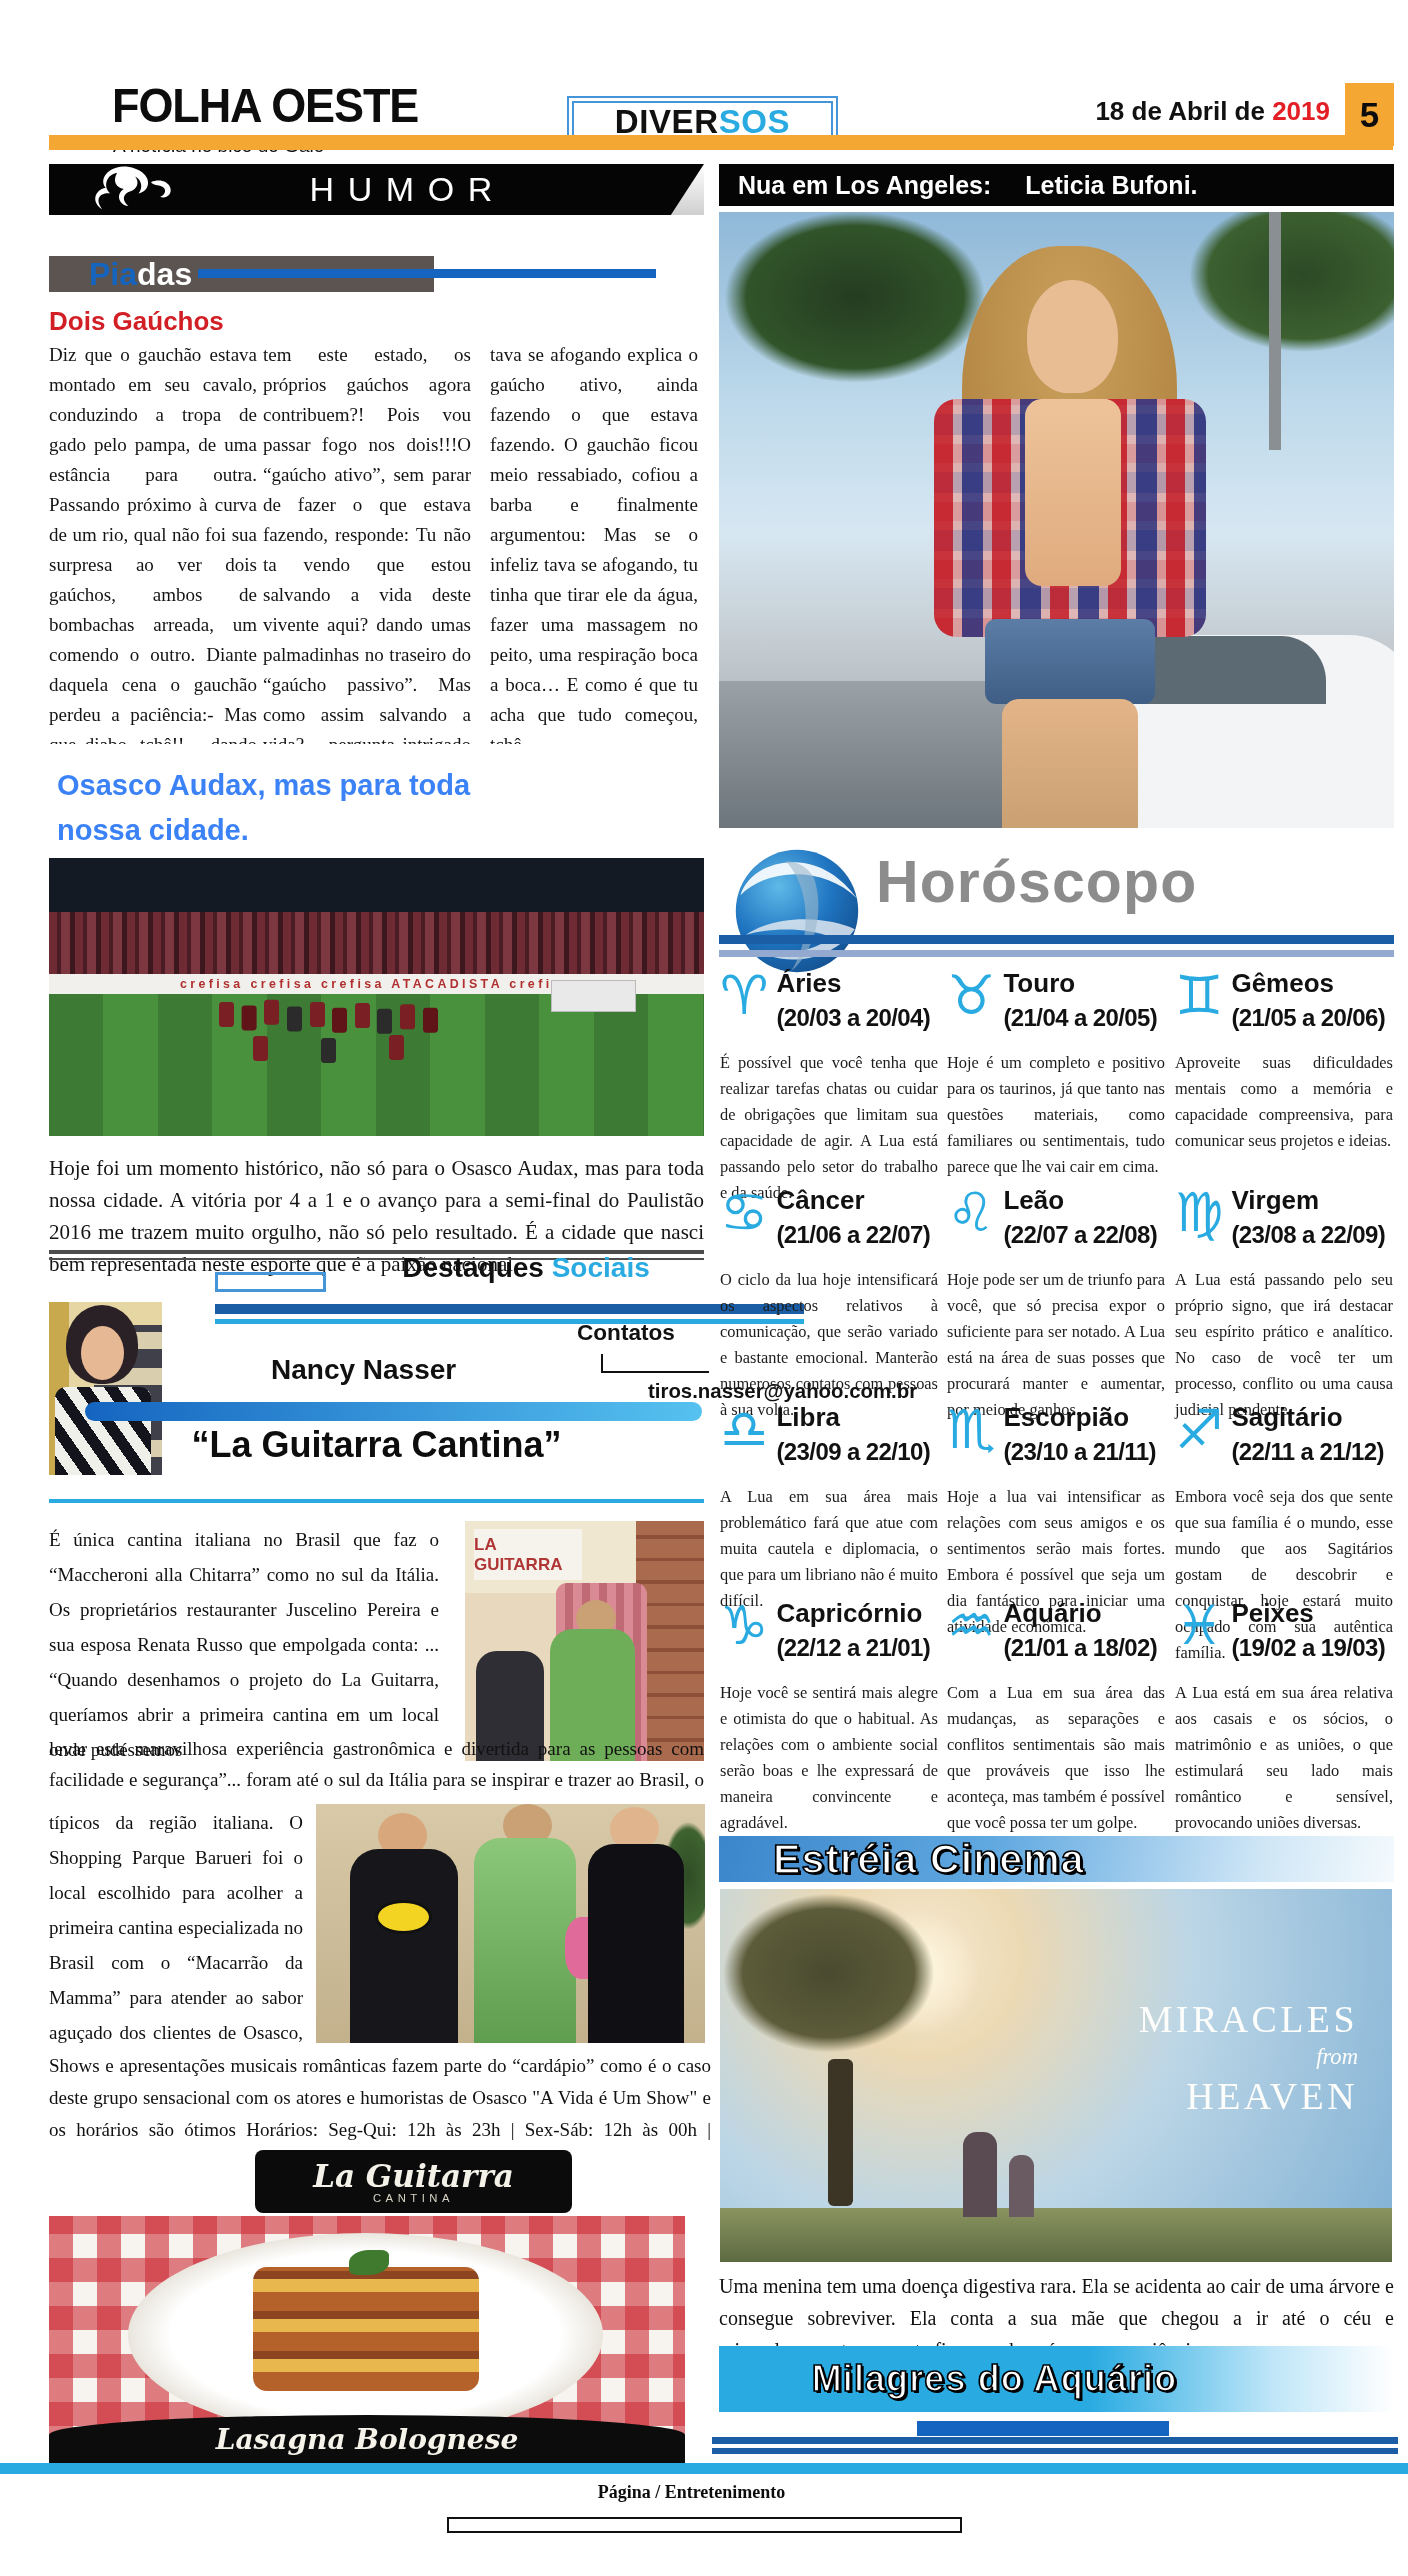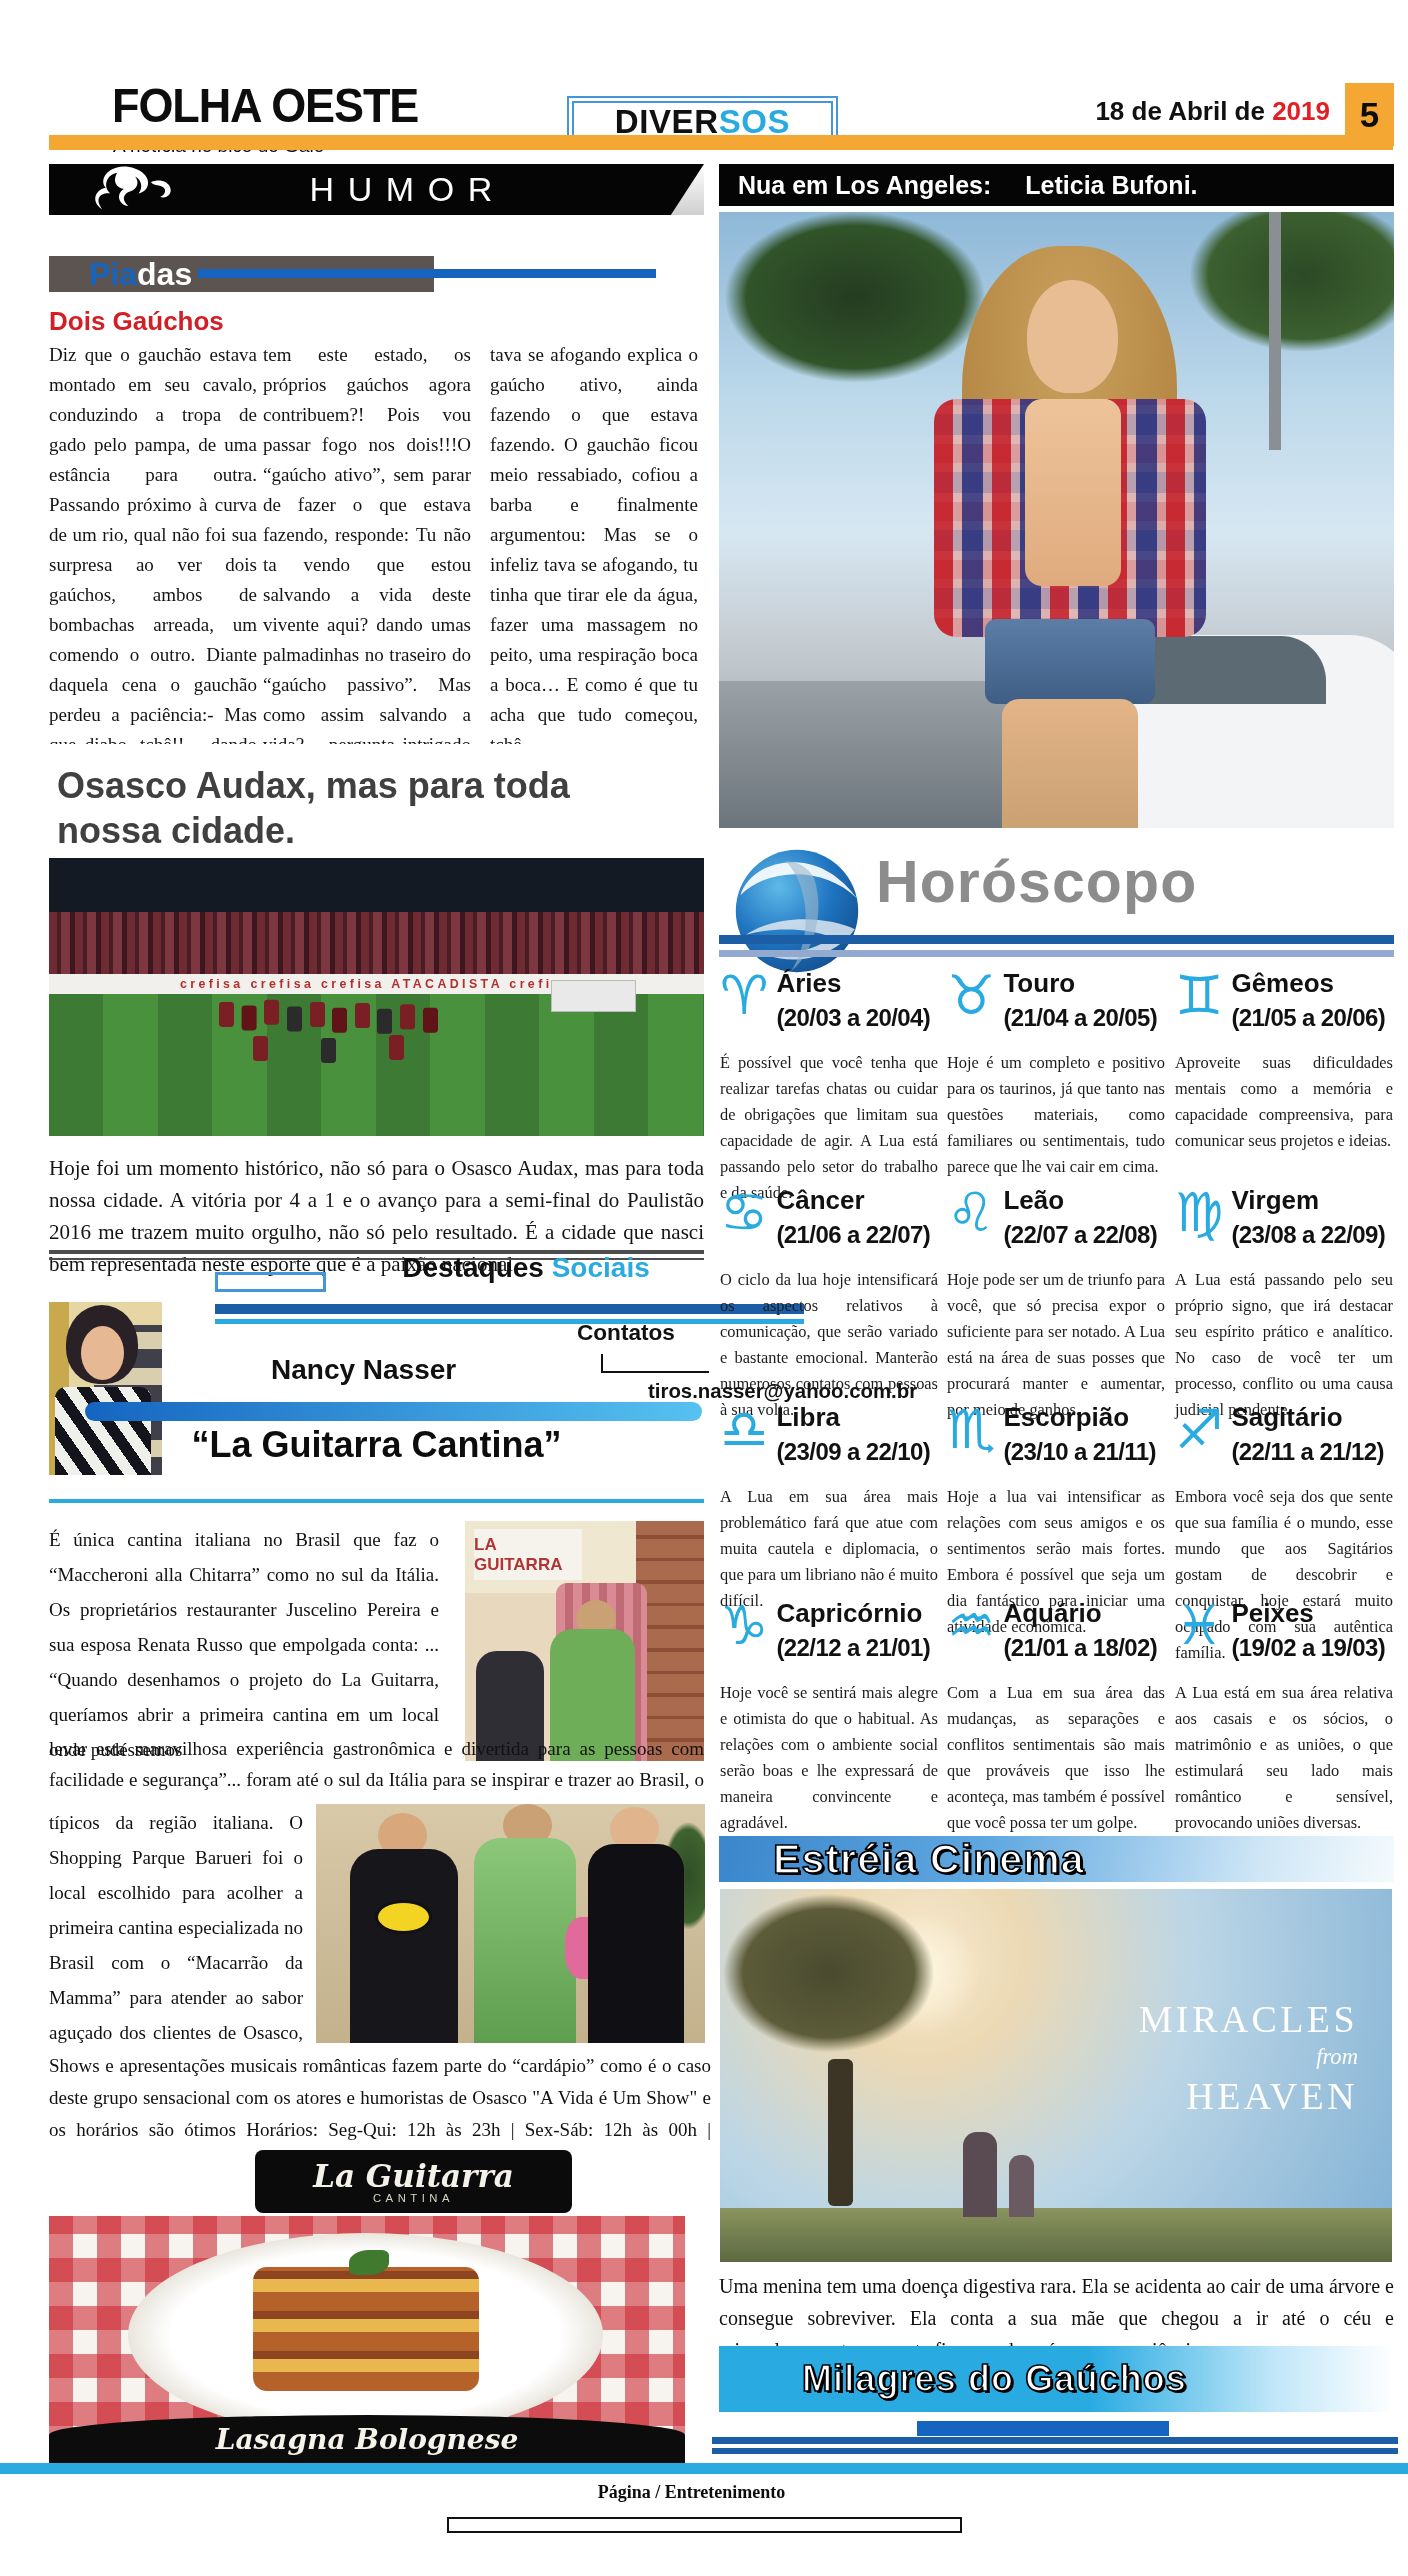--- a/index.html
+++ b/index.html
@@ -53,21 +53,21 @@
 
   
   .piadas-bar { left:49px; top:256px; width:385px; height:36px; background:#5C5450; display:flex; align-items:center; padding-left:40px; font-size:32px; font-weight:bold; }
   .piadas-p1 { color:#1565C0; } .piadas-p2 { color:#fff; }
   .piadas-line { left:198px; top:269px; width:458px; height:9px; background:#1565C0; }
   .article-title-red { left:49px; top:306px; font-size:26px; font-weight:bold; color:#D21F26; }
   .joke-col { top:340px; width:208px; height:404px; font-family:"Liberation Serif", serif; font-size:19px; line-height:30px; text-align:justify; color:#141414; overflow:hidden; }
   .jc1 { left:49px; } .jc2 { left:263px; } .jc3 { left:490px; }
 
   
-  .audax-headline { left:57px; top:763px; width:594px; font-size:36px; line-height:45px; font-weight:bold; color:#404040; }
+  .audax-headline { left:57px; top:763px; width:594px; font-size:29px; line-height:45px; font-weight:bold; color:#3b82f6; }
   .stadium { left:49px; top:858px; width:655px; height:278px; overflow:hidden; background:#0f141c; }
   .st-sky { position:absolute; left:0; top:0; width:100%; height:54px; background:#141a24; }
   .st-crowd { position:absolute; left:0; top:54px; width:100%; height:62px;
       background:repeating-linear-gradient(90deg,#6e2b34 0 8px,#4a1d24 8px 12.4px,#7d3740 12.4px 21.5px,#3c171d 21.5px 26px); }
   .st-ads { position:absolute; left:0; top:116px; width:100%; height:20.4px; background:#f2f0ec; color:#b03030; font-size:12.4px; font-weight:bold; letter-spacing:3.4px; display:flex; align-items:center; justify-content:space-around; overflow:hidden; white-space:nowrap; }
   .st-field { position:absolute; left:0; top:136px; width:100%; height:142px;
       background:repeating-linear-gradient(90deg,#3d7a33 0 54px,#49913d 54px 109px); }
   .st-players { position:absolute; left:170px; top:144px; width:14.7px; height:25px; background:#7a1f24; border-radius:3.4px;
       box-shadow:22.6px 3.4px 0 #601418, 45px -2.3px 0 #7a1f24, 68px 4.5px 0 #2b2b2b, 91px 0 0 #7a1f24, 113px 5.7px 0 #601418, 136px 1.1px 0 #7a1f24, 158px 6.8px 0 #2b2b2b, 181px 2.3px 0 #7a1f24, 204px 5.7px 0 #601418, 34px 34px 0 #7a1f24, 102px 36px 0 #2b2b2b, 170px 33px 0 #7a1f24; }
   .st-board { position:absolute; right:68px; top:122px; width:85px; height:32px; background:#e9e9e9; border:1.7px solid #bbb; }
@@ -461,21 +461,21 @@
     <div class="po-mom"></div>
     <div class="po-girl"></div>
     <div class="po-title">
       <div class="po-t1">MIRACLES</div>
       <div class="po-t2">from</div>
       <div class="po-t3">HEAVEN</div>
     </div>
   </div>
   <div class="abs cinema-desc">Uma menina tem uma doença digestiva rara. Ela se acidenta ao cair de uma árvore e consegue sobreviver. Ela conta a sua mãe que chegou a ir até o céu e miraculosamente, a garota fica curada após essa experiência.</div>
   <div class="abs milagres-banner">
-    <span class="banner-text">Milagres do Gaúchos</span>
+    <span class="banner-text">Milagres do Aquário</span>
   </div>
   <div class="abs dark-bar"></div>
   <div class="abs horo-bottom1"></div>
   <div class="abs horo-bottom2"></div>
 
   <div class="abs footer-cyan"></div>
   <div class="abs footer-label">Página / Entretenimento</div>
   <div class="abs footer-white-bar"></div>
 
 </div>

